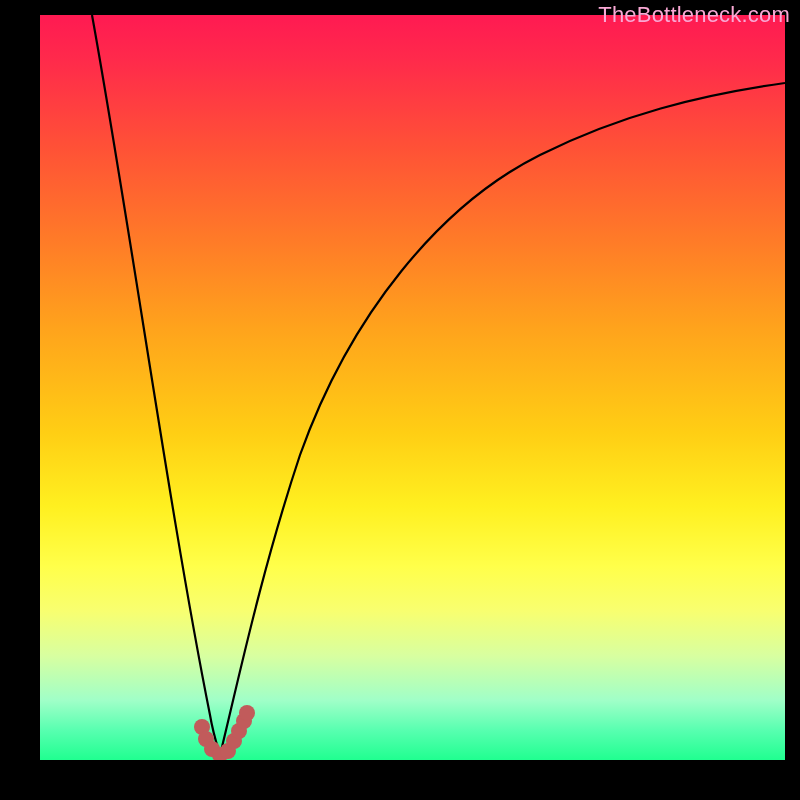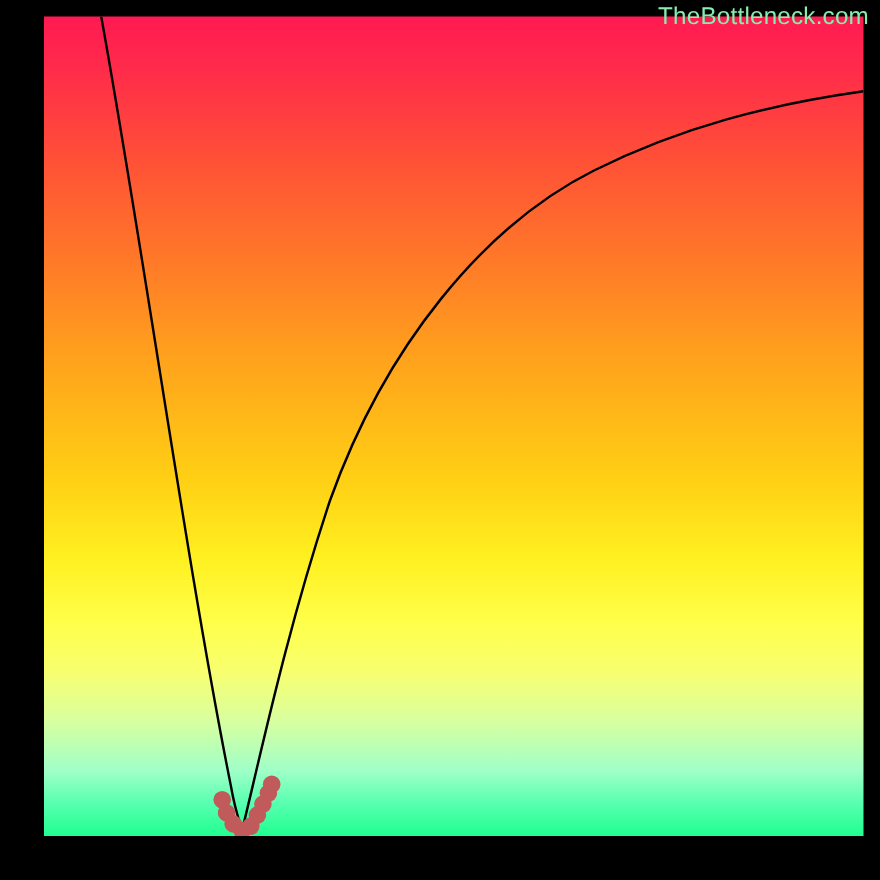--- a/index.html
+++ b/index.html
@@ -30,21 +30,21 @@
       #d8ffa0 86%,
       #a0ffc8 92%,
       #58ffb0 96%,
       #20ff90 100%
     );
   }
   .watermark {
     position: absolute;
     top: 2px;
     right: 10px;
-    color: #86efac;
+    color: #f9a8d4;
     font-size: 22px;
     font-weight: 500;
     letter-spacing: 0.2px;
     z-index: 10;
   }
   svg.curve {
     position: absolute;
     left: 0;
     top: 0;
     width: 745px;

